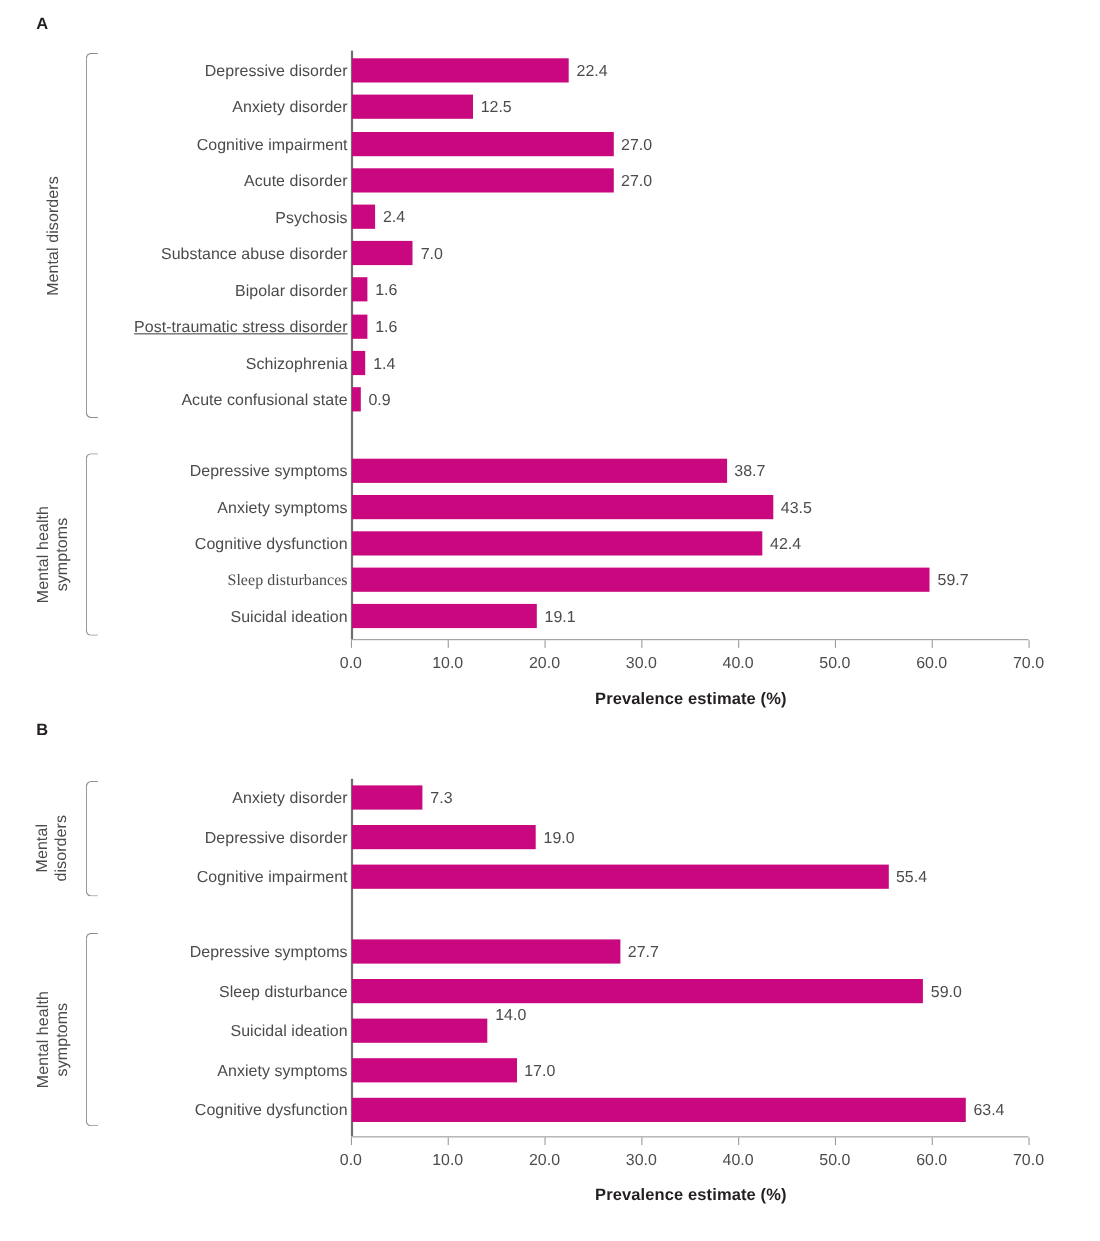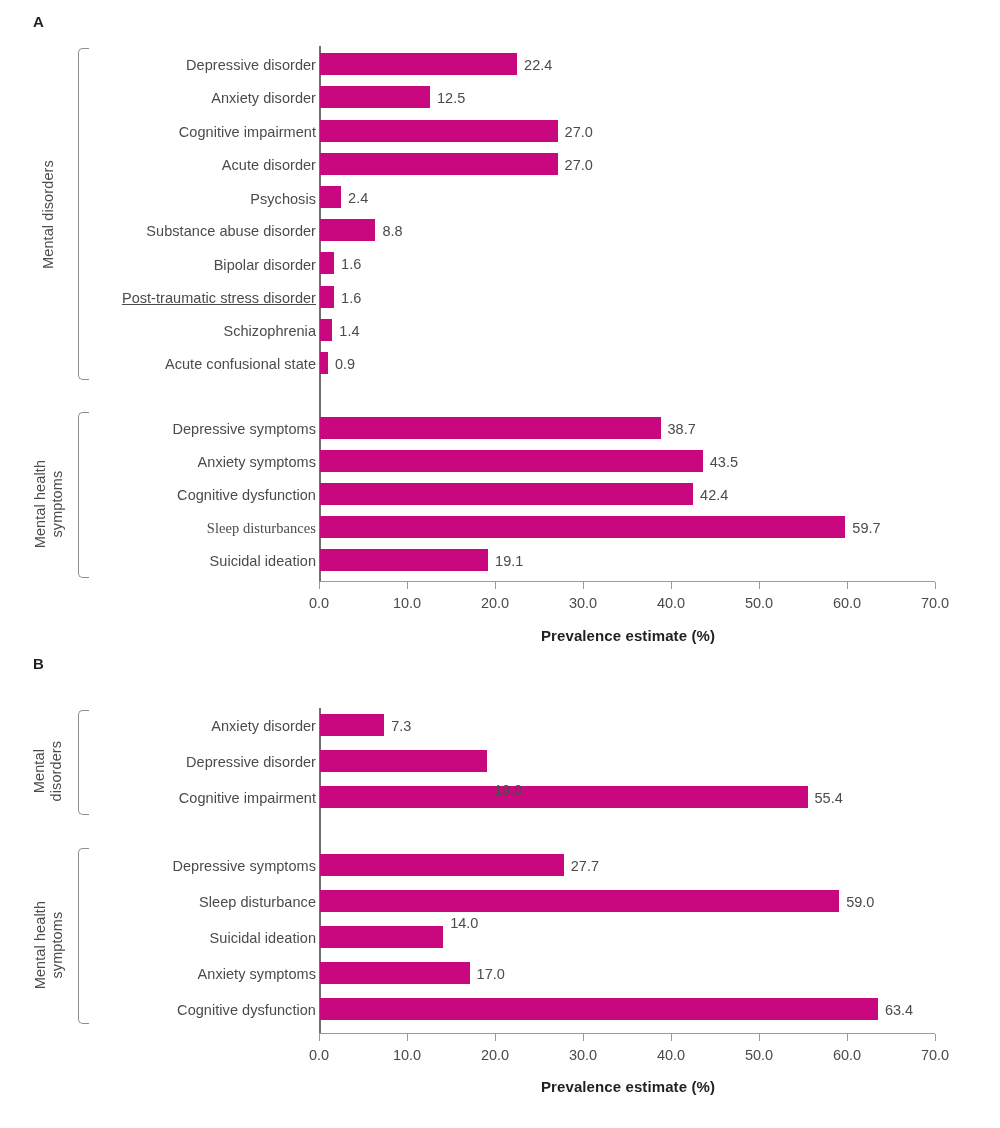--- a/index.html
+++ b/index.html
@@ -178,21 +178,21 @@
     <div class="bar" style="top: 404px; left: 1px; width: 382.8px; background: rgb(201, 7, 127);"></div>
     <div class="bar" style="top: 437px; left: 1px; width: 373.12px; background: rgb(201, 7, 127);"></div>
     <div class="bar" style="top: 470px; left: 1px; width: 525.36px; background: rgb(201, 7, 127);"></div>
     <div class="bar" style="top: 503px; left: 1px; width: 168.08px; background: rgb(201, 7, 127);"></div>
 
     <div class="bar-value" style="top: 12px; left: 205.12px;">22.4</div>
     <div class="bar-value" style="top: 45px; left: 118px;">12.5</div>
     <div class="bar-value" style="top: 79px; left: 245.6px;">27.0</div>
     <div class="bar-value" style="top: 112px; left: 245.6px;">27.0</div>
     <div class="bar-value" style="top: 145px; left: 29.12px;">2.4</div>
-    <div class="bar-value" style="top: 178px; left: 63.44px;">8.8</div>
+    <div class="bar-value" style="top: 178px; left: 63.44px;">7.0</div>
     <div class="bar-value" style="top: 211px; left: 22.08px;">1.6</div>
     <div class="bar-value" style="top: 245px; left: 22.08px;">1.6</div>
     <div class="bar-value" style="top: 278px; left: 20.32px;">1.4</div>
     <div class="bar-value" style="top: 311px; left: 15.92px;">0.9</div>
 
     <div class="bar-value" style="top: 376px; left: 348.56px;">38.7</div>
     <div class="bar-value" style="top: 409px; left: 390.8px;">43.5</div>
     <div class="bar-value" style="top: 442px; left: 381.12px;">42.4</div>
     <div class="bar-value" style="top: 475px; left: 533.36px;">59.7</div>
     <div class="bar-value" style="top: 508px; left: 176.08px;">19.1</div>
@@ -248,21 +248,21 @@
     <div class="bar" style="top: 42px; left: 1px; width: 167.2px; background: rgb(201, 7, 127);"></div>
     <div class="bar" style="top: 78px; left: 1px; width: 487.52px; background: rgb(201, 7, 127);"></div>
 
     <div class="bar" style="top: 146px; left: 1px; width: 243.76px; background: rgb(201, 7, 127);"></div>
     <div class="bar" style="top: 182px; left: 1px; width: 519.2px; background: rgb(201, 7, 127);"></div>
     <div class="bar" style="top: 218px; left: 1px; width: 123.2px; background: rgb(201, 7, 127);"></div>
     <div class="bar" style="top: 254px; left: 1px; width: 149.6px; background: rgb(201, 7, 127);"></div>
     <div class="bar" style="top: 290px; left: 1px; width: 557.92px; background: rgb(201, 7, 127);"></div>
 
     <div class="bar-value" style="top: 11px; left: 72.24px;">7.3</div>
-    <div class="bar-value" style="top: 47px; left: 175.2px; margin-top: 28px;">19.0</div>
+    <div class="bar-value" style="top: 47px; left: 175.2px;">19.0</div>
     <div class="bar-value" style="top: 83px; left: 495.52px;">55.4</div>
 
     <div class="bar-value" style="top: 151px; left: 251.76px;">27.7</div>
     <div class="bar-value" style="top: 187px; left: 527.2px;">59.0</div>
     <div class="bar-value" style="top: 208px; left: 131.2px;">14.0</div>
     <div class="bar-value" style="top: 259px; left: 157.6px;">17.0</div>
     <div class="bar-value" style="top: 295px; left: 565.92px;">63.4</div>
   <div class="tick" style="left: 0px; top: 326px;"></div>
       <div class="tick-label" style="left: 0px; top: 339px;">0.0</div>
       <div class="tick" style="left: 88px; top: 326px;"></div>

